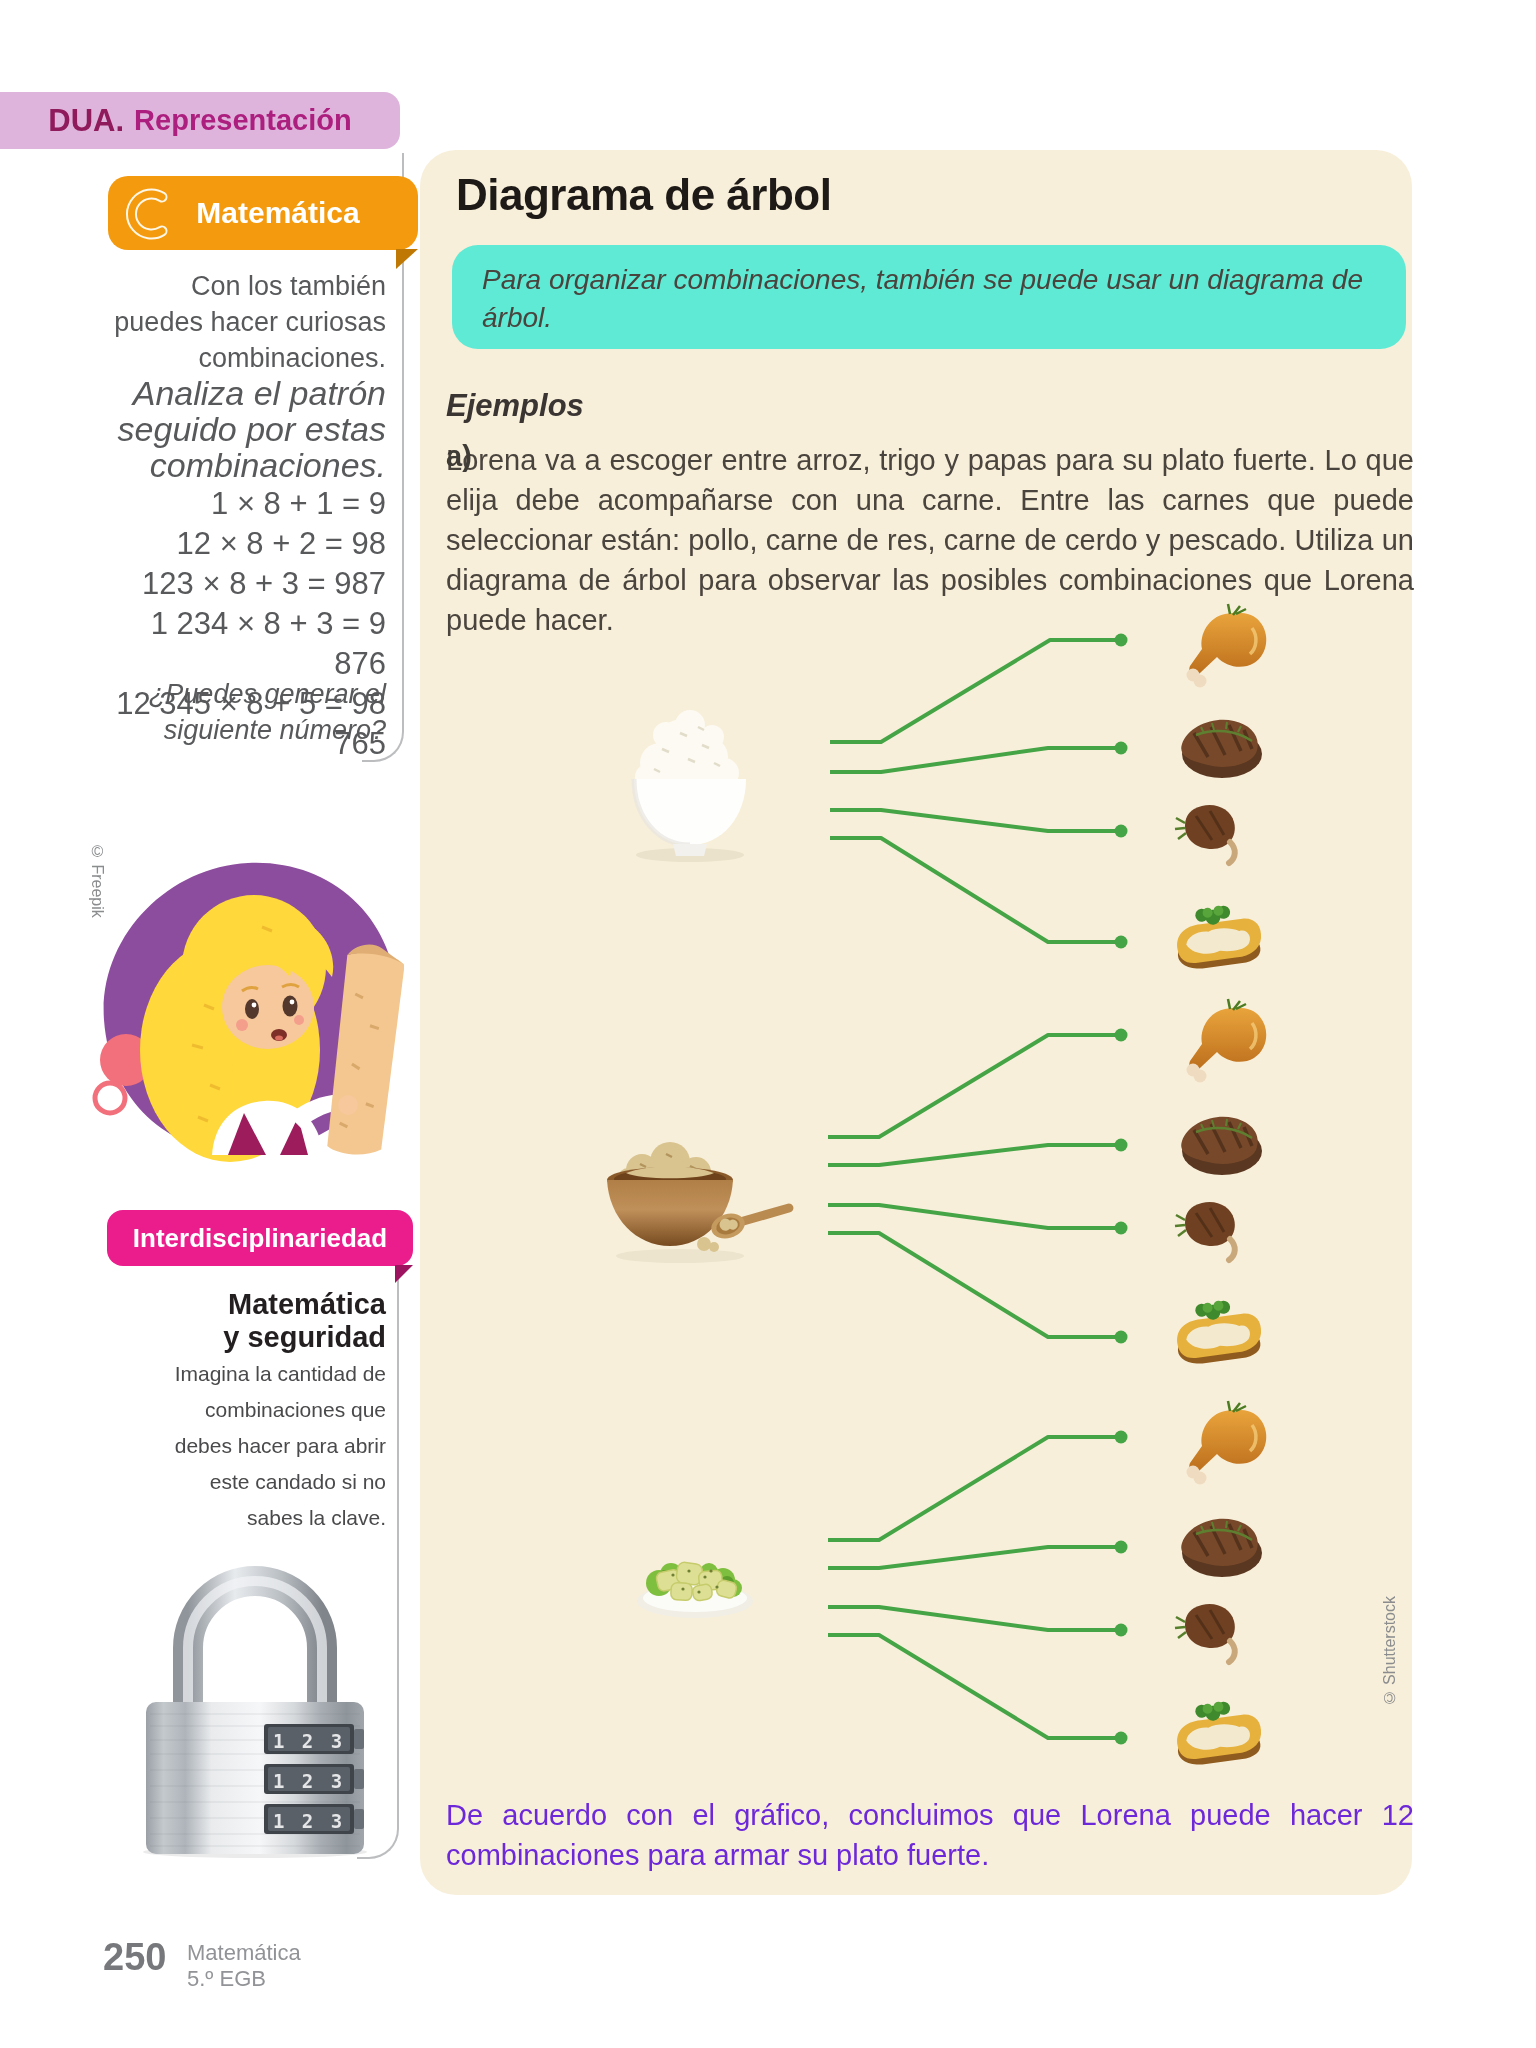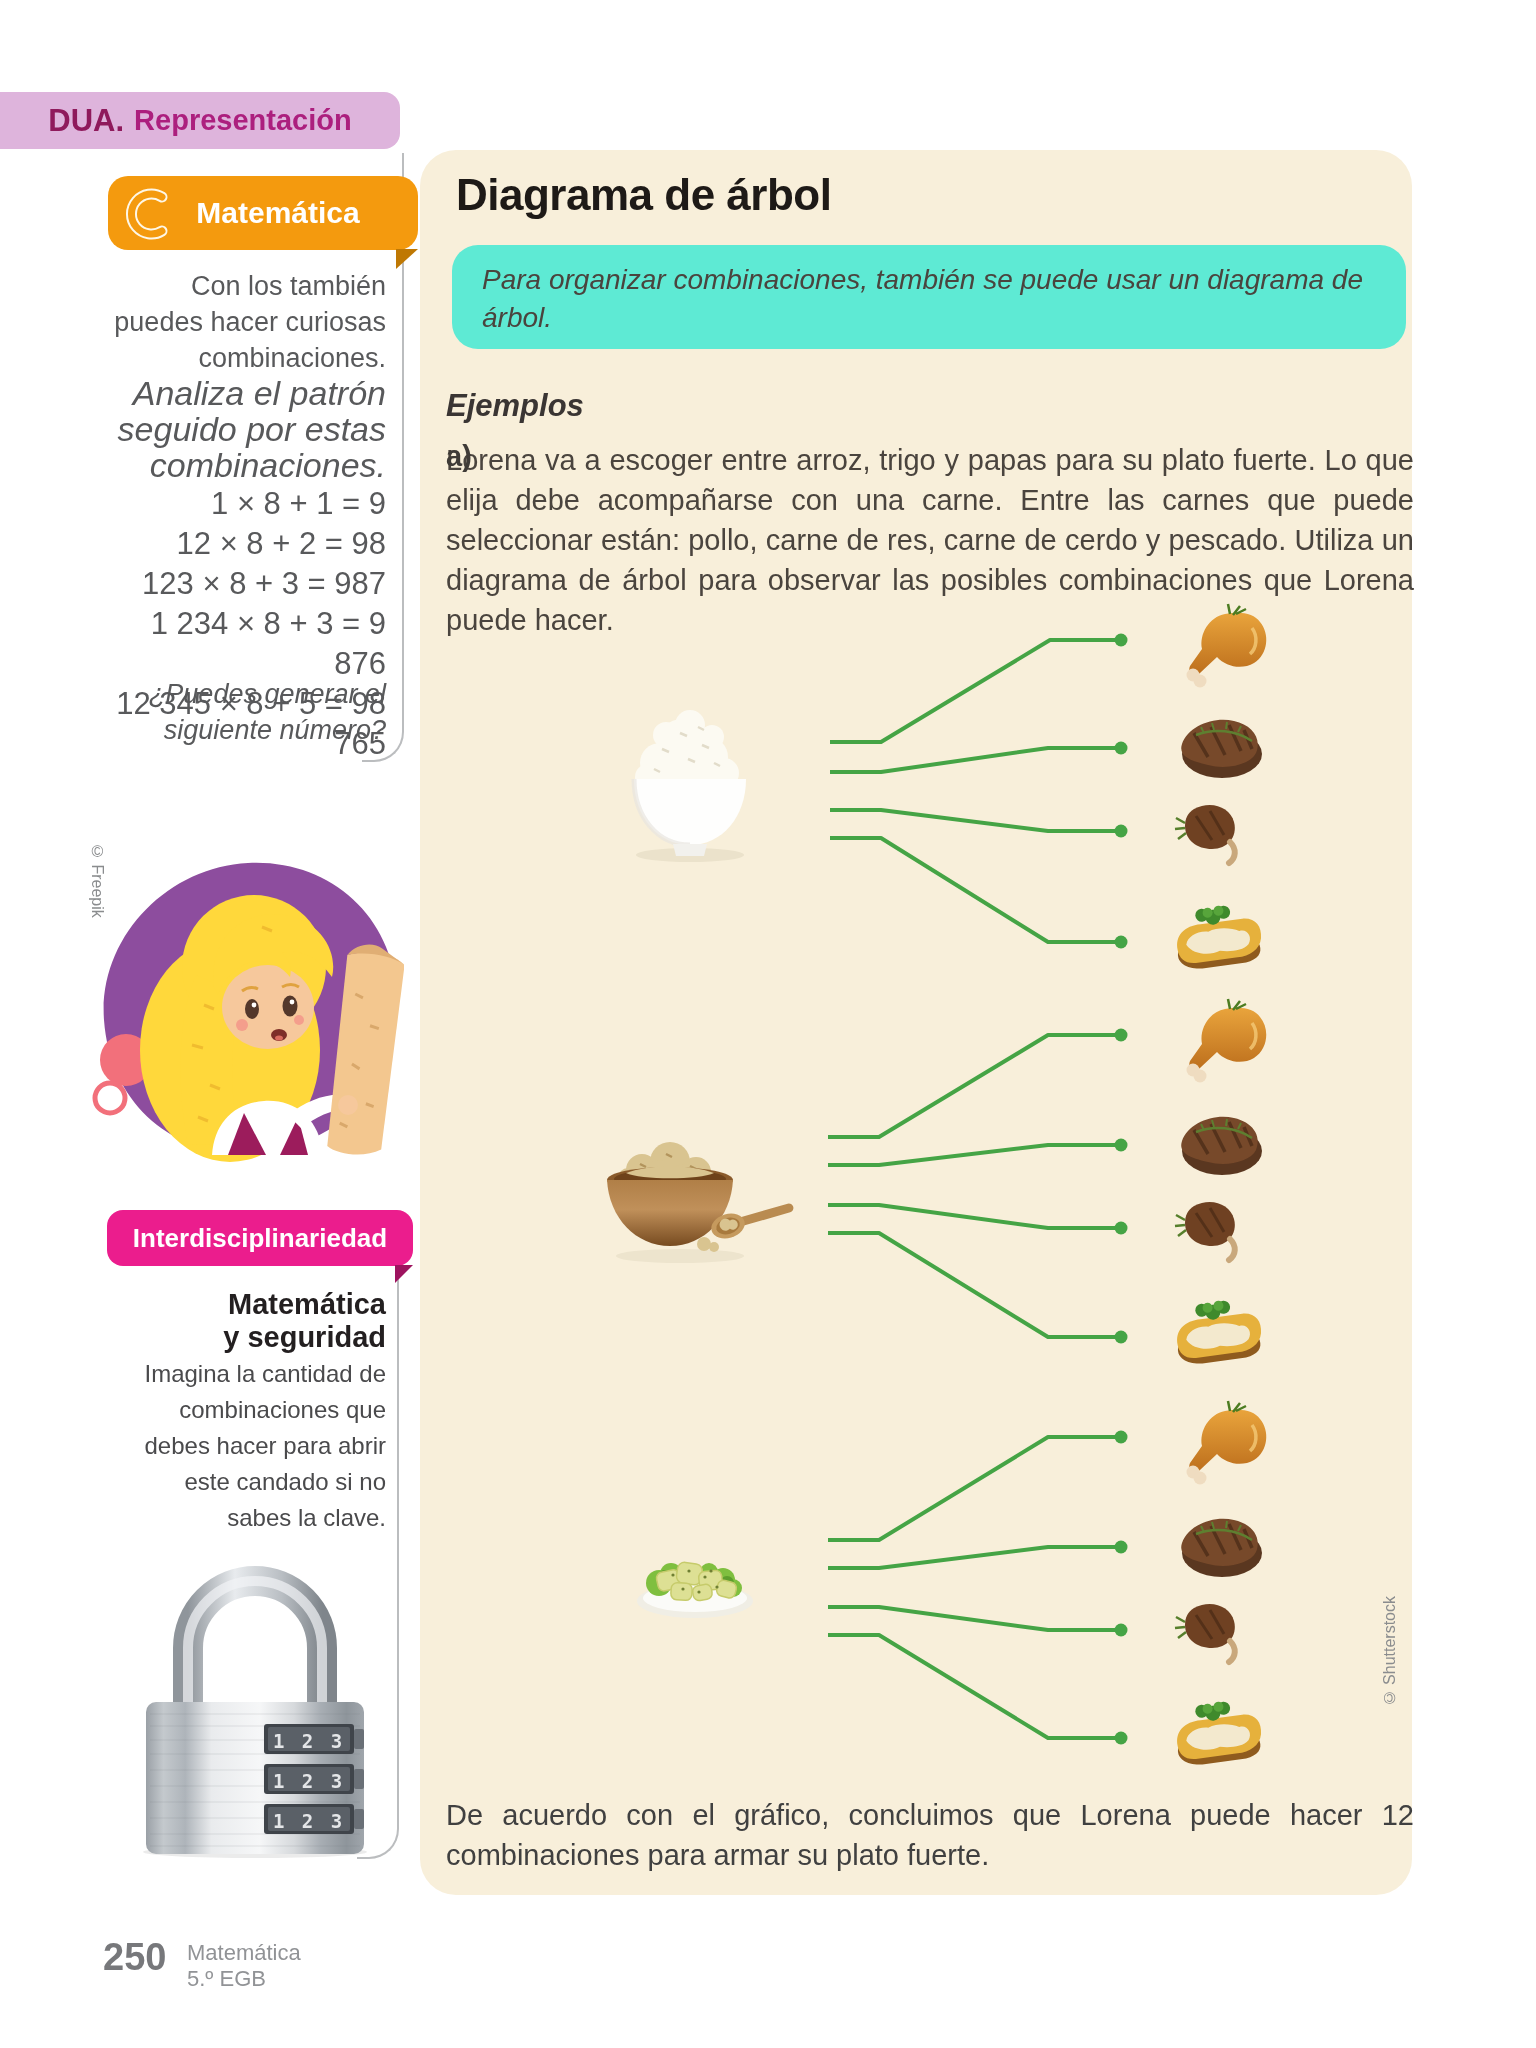--- a/index.html
+++ b/index.html
@@ -32,42 +32,42 @@
   .fold-pink{left:395px;top:1265px;width:18px;height:18px;background:#9E135F;}
 
   
   .side-text{position:absolute;left:112px;width:274px;text-align:right;color:#58595B;}
   .side-text span{display:block;}
   .s-intro{top:268px;font-size:27px;line-height:36px;}
   .s-analysis{top:375px;font-size:34px;line-height:36px;font-style:italic;}
   .s-equations{top:484px;font-size:31px;line-height:40px;}
   .s-question{top:676px;font-size:27px;line-height:36px;font-style:italic;}
   .inter-heading{top:1288px;font-size:29px;line-height:33px;font-weight:bold;color:#231F20;}
-  .inter-body{top:1356px;font-size:24px;line-height:36px;color:#4A4A4C;}
+  .inter-body{top:1356px;font-size:21px;line-height:36px;color:#4A4A4C;}
 
   .credit-v{position:absolute;color:#8A8C8E;font-size:16px;writing-mode:vertical-rl;}
   .credit-freepik{left:88px;top:843px;}
   .credit-shutterstock{left:1381px;top:1596px;transform:rotate(180deg);}
 
   
   .panel{position:absolute;left:420px;top:150px;width:992px;height:1745px;
     background:#F8EFDA;border-radius:36px;}
   .main-title{position:absolute;left:456px;top:170px;font-size:44px;font-weight:bold;
     color:#1E1A17;letter-spacing:-0.5px;}
   .intro-box{position:absolute;left:452px;top:245px;width:954px;height:104px;
     background:#5eead4;border-radius:26px;box-sizing:border-box;
     padding:16px 30px;font-size:28px;line-height:38px;color:#4A443E;font-style:italic;}
   .examples{position:absolute;left:446px;top:388px;font-size:31px;font-weight:bold;
     font-style:italic;color:#3A3533;}
   .item{position:absolute;left:446px;top:440px;width:968px;}
   .item-label{position:absolute;left:0;top:0;font-weight:bold;font-size:29px;color:#3F3B37;}
   .item-text{font-size:29px;line-height:40px;color:#4A443E;
     text-align:justify;}
   .conclusion{position:absolute;left:446px;top:1795px;width:968px;font-size:29px;
-    line-height:40px;color:#404040;text-align:justify;}
+    line-height:40px;color:#6d28d9;text-align:justify;}
 
   .tree-svg{position:absolute;left:420px;top:600px;}
   .tree-line{fill:none;stroke:#45A445;stroke-width:4;stroke-linejoin:round;}
   .tree-dot{fill:#45A445;}
 
   
   .page-number{position:absolute;left:103px;top:1936px;font-size:38px;font-weight:bold;color:#77787B;}
   .footer-meta{position:absolute;left:187px;top:1940px;font-size:22px;line-height:26px;color:#919396;}
   .footer-meta span{display:block;}
 

